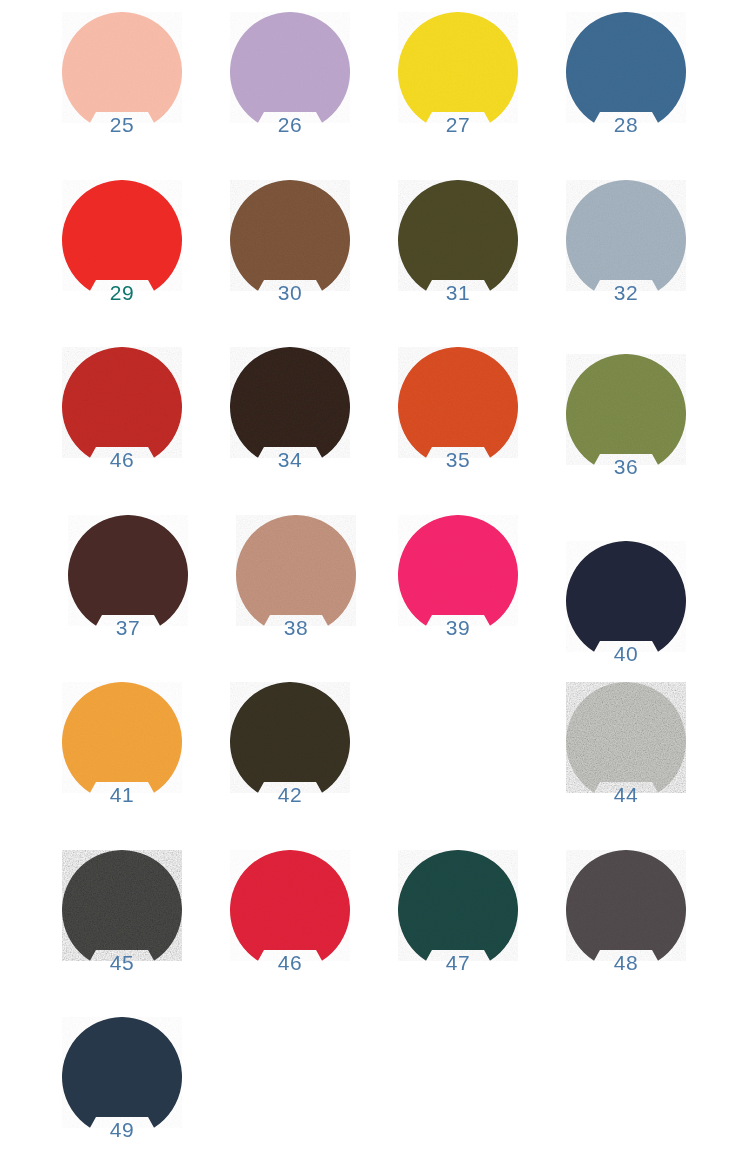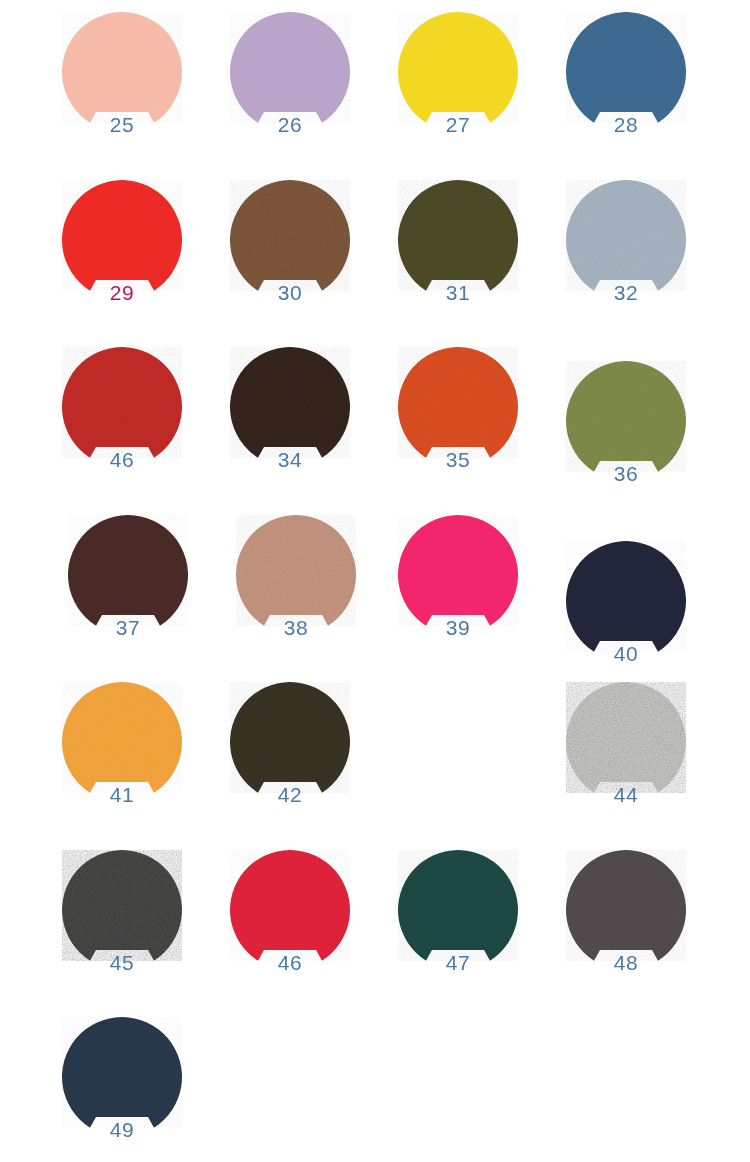--- a/index.html
+++ b/index.html
@@ -144,21 +144,21 @@
       <feColorMatrix in="n" type="saturate" values="0" result="g"></feColorMatrix>
       <feComponentTransfer in="g" result="c">
         <feFuncA type="linear" slope="0.10" intercept="0"></feFuncA>
       </feComponentTransfer>
       <feBlend in="SourceGraphic" in2="c" mode="multiply"></feBlend>
     </filter>
           </defs>
           <path d="M 92.00 110.75 A 60 60 0 1 0 28.00 110.75 L 28.00 110.75 L 34.00 100.00 L 86.00 100.00 L 92.00 110.75 Z" fill="#ef2b28" filter="url(#tex4)"></path>
         </svg>
       </div>
-      <div class="swatch-label" style="color: #be185d;">29</div>
+      <div class="swatch-label" style="color: #0f766e;">29</div>
     </div>
     <div class="swatch" style="left: 230px; top: 168px;">
       <div class="swatch-shape">
         <svg viewBox="0 0 120 120" xmlns="http://www.w3.org/2000/svg">
           <defs>
       <filter id="tex5" x="0" y="0" width="100%" height="100%">
         <feTurbulence type="fractalNoise" baseFrequency="0.9" numOctaves="3" seed="5" result="n"></feTurbulence>
         <feColorMatrix in="n" type="saturate" values="0" result="g"></feColorMatrix>
         <feComponentTransfer in="g" result="c">
           <feFuncA type="linear" slope="0.22" intercept="0"></feFuncA>
@@ -254,21 +254,21 @@
           <feFuncA type="linear" slope="0.22" intercept="0"></feFuncA>
         </feComponentTransfer>
         <feBlend in="SourceGraphic" in2="c" mode="multiply"></feBlend>
       </filter>
           </defs>
           <path d="M 92.00 110.75 A 60 60 0 1 0 28.00 110.75 L 28.00 110.75 L 34.00 100.00 L 86.00 100.00 L 92.00 110.75 Z" fill="#dc4e21" filter="url(#tex10)"></path>
         </svg>
       </div>
       <div class="swatch-label" style="color: rgb(75, 122, 168);">35</div>
     </div>
-    <div class="swatch" style="left: 566px; top: 349px;">
+    <div class="swatch" style="left: 566px; top: 342px;">
       <div class="swatch-shape">
         <svg viewBox="0 0 120 120" xmlns="http://www.w3.org/2000/svg">
           <defs>
       <filter id="tex11" x="0" y="0" width="100%" height="100%">
         <feTurbulence type="fractalNoise" baseFrequency="0.9" numOctaves="3" seed="11" result="n"></feTurbulence>
         <feColorMatrix in="n" type="saturate" values="0" result="g"></feColorMatrix>
         <feComponentTransfer in="g" result="c">
           <feFuncA type="linear" slope="0.22" intercept="0"></feFuncA>
         </feComponentTransfer>
         <feBlend in="SourceGraphic" in2="c" mode="multiply"></feBlend>

